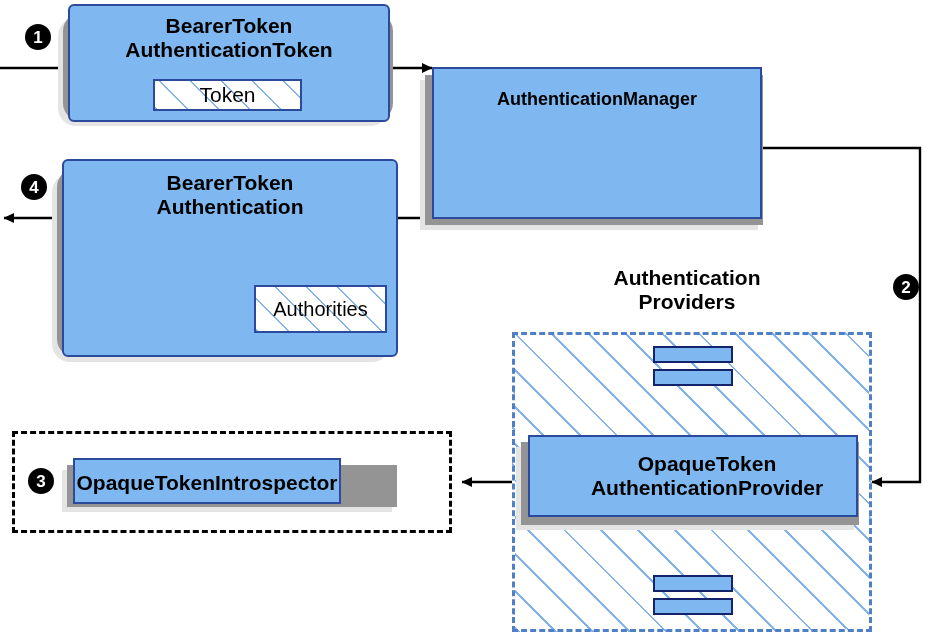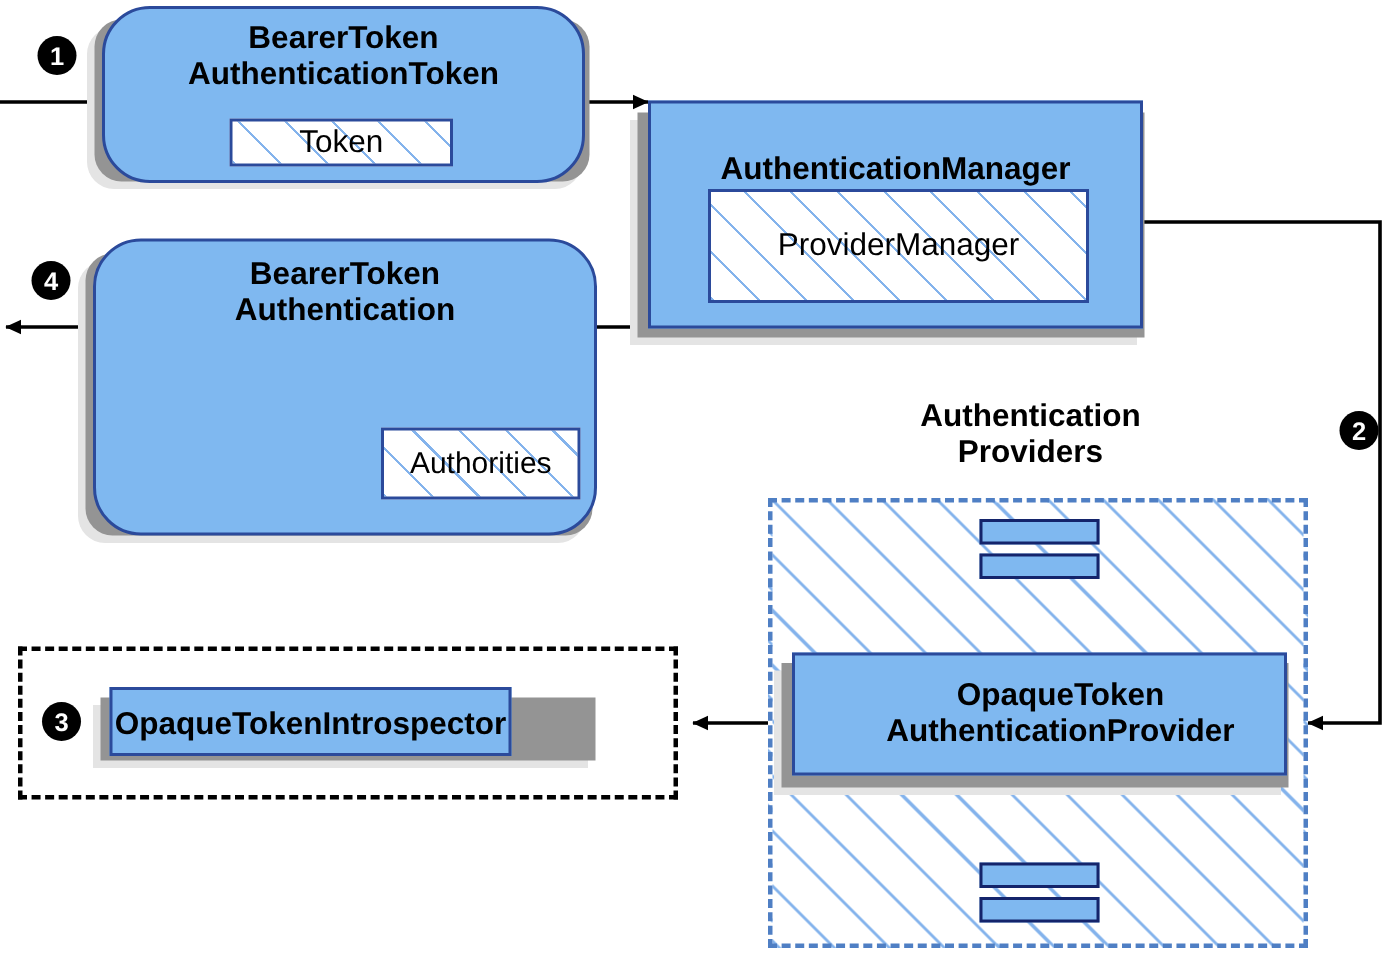--- a/index.html
+++ b/index.html
@@ -32,21 +32,21 @@
   .node {
     position: absolute;
     background: #7fb8f0;
     border: 2px solid #2b4a9b;
     box-sizing: border-box;
     color: #000000;
     font-weight: bold;
     text-align: center;
     line-height: 1.12;
   }
-  .node.rounded { border-radius: 32px; }
+  .node.rounded { border-radius: 6px; }
 
   .node-title {
     position: absolute;
     left: 0; right: 0;
     text-align: center;
     font-weight: bold;
     white-space: pre-line;
   }
 
   
@@ -197,22 +197,21 @@
 
   <div class="shadow-light" style="left:62px; top:470px; width:330px; height:42px;"></div>
   <div class="shadow-dark" style="left:67px; top:465px; width:330px; height:42px;"></div>
   <div class="node" style="left:73px; top:458px; width:268px; height:46px;">
     <div class="node-title" style="top:11px; font-size:21px;">OpaqueTokenIntrospector</div>
   </div>
 
   <div class="shadow-light" style="left:420px; top:80px; width:338px; height:150px;"></div>
   <div class="shadow-dark" style="left:425px; top:75px; width:338px; height:150px;"></div>
   <div class="node" style="left:432px; top:67px; width:330px; height:152px;">
-    <div class="node-title" style="top:32px; font-size:21px;">AuthenticationManager</div>
-    <div class="hatchbox" style="left:38px; top:57px; width:254px; height:76px; font-size:21px;">ProviderManager</div>
+    <div class="node-title" style="top:20px; font-size:18px;">AuthenticationManager</div>
   </div>
 
   <div class="shadow-light" style="left:58px; top:18px; width:330px; height:108px; border-radius:18px;"></div>
   <div class="shadow-dark" style="left:63px; top:13px; width:330px; height:108px; border-radius:18px;"></div>
   <div class="node rounded" style="left:68px; top:4px; width:322px; height:118px;">
     <div class="node-title" style="top:8px; font-size:21px;">BearerToken
 AuthenticationToken</div>
     <div class="hatchbox" style="left:83px; top:73px; width:149px; height:32px; font-size:21px;">Token</div>
   </div>
 

